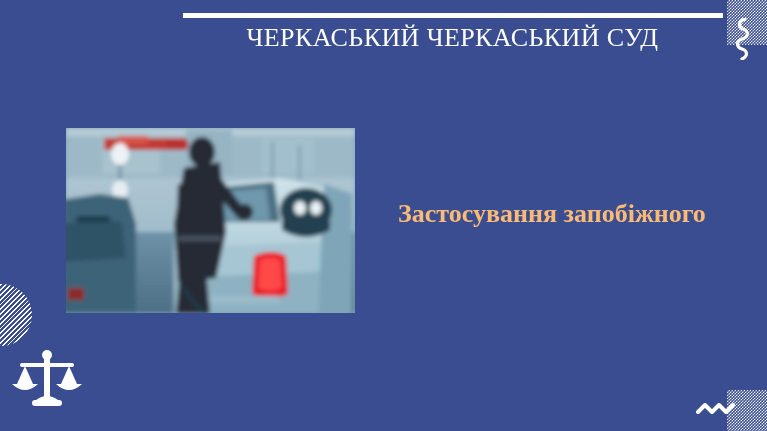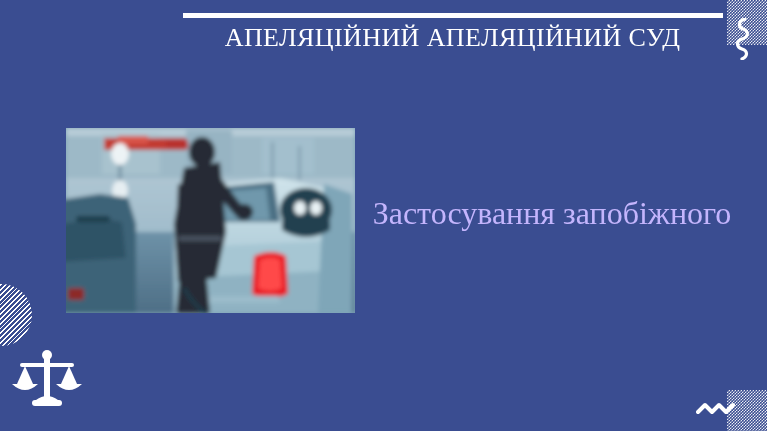--- a/index.html
+++ b/index.html
@@ -127,45 +127,45 @@
     height: 100%;
   }
 
   
   .body-title {
     position: absolute;
     left: 352px;
     top: 190px;
     width: 400px;
     text-align: center;
-    color: #c4b5fd;
+    color: #fdba74;
     font-family: "Liberation Serif", "DejaVu Serif", serif;
-    font-size: 32px;
-    font-weight: normal;
+    font-size: 26px;
+    font-weight: bold;
     line-height: 47px;
   }
   .body-title .line { display: block; }
 </style>
 </head>
 <body>
 
 <div class="slide">
 
   <div class="checker checker-topright"></div>
 
   <div class="zigzag-topright">
     <svg viewBox="0 0 22 42" xmlns="http://www.w3.org/2000/svg">
       <path d="M12 1 C5 3, 5 9, 10 11 C16 13, 16 19, 9 21
                C3 23, 3 29, 9 31 C15 33, 15 38, 9 41" fill="none" stroke="#ffffff" stroke-width="3.2" stroke-linecap="round" stroke-linejoin="round"></path>
     </svg>
   </div>
 
   <div class="header-rule"></div>
 
-  <div class="header-title">АПЕЛЯЦІЙНИЙ АПЕЛЯЦІЙНИЙ СУД</div>
+  <div class="header-title">ЧЕРКАСЬКИЙ ЧЕРКАСЬКИЙ СУД</div>
 
   <div class="photo">
     <svg viewBox="0 0 289 185" xmlns="http://www.w3.org/2000/svg" preserveAspectRatio="none">
       <defs>
         <filter id="blurry" x="-12%" y="-12%" width="124%" height="124%">
           <feGaussianBlur stdDeviation="2.2"></feGaussianBlur>
         </filter>
         <linearGradient id="skyGrad" x1="0" y1="0" x2="0" y2="1">
           <stop offset="0%" stop-color="#b9cdd8"></stop>
           <stop offset="100%" stop-color="#8fb0c2"></stop>

